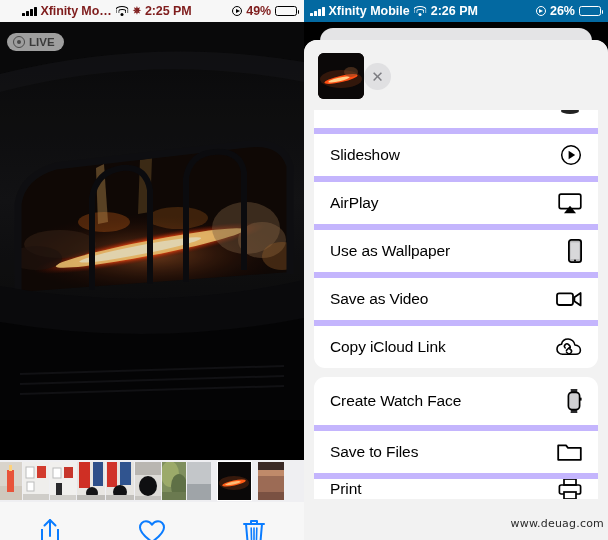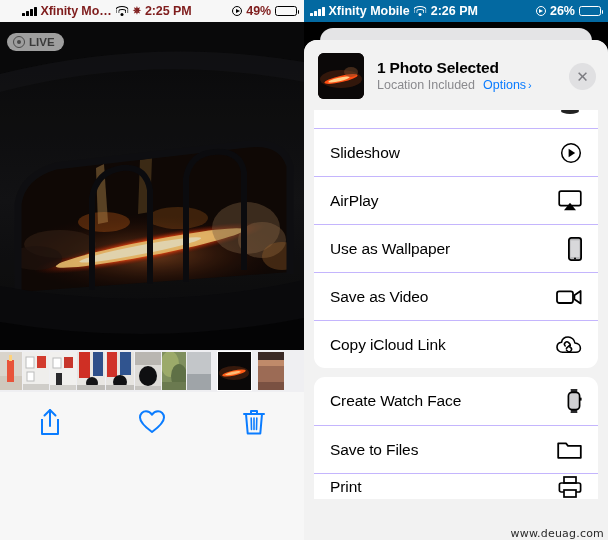--- a/index.html
+++ b/index.html
@@ -89,21 +89,21 @@
     pointer-events:none;
   }
   .nav-title { font-size:15px; color:#000; line-height:16px; }
   .nav-sub { font-size:10.5px; color:#000; line-height:13px; }
   .nav-sub b { font-weight:normal; margin-left:4px; }
   .nav-edit {
     margin-left:auto; font-size:15px; color:#0a7cff; cursor:pointer;
   }
 
   .photo-area {
-    position:relative; height:328px; background:#000; overflow:hidden;
+    position:relative; height:438px; background:#000; overflow:hidden;
   }
   .photo-canvas { position:absolute; inset:0; }
 
   .live-badge {
     position:absolute; left:7px; top:11px; z-index:5;
     display:flex; align-items:center; gap:4px;
     background:rgba(200,200,200,.78);
     border-radius:11px; padding:3px 9px 3px 6px;
     font-size:11.5px; font-weight:600; color:#3a3a3a;
   }
@@ -194,33 +194,33 @@
   .sheet-list { padding:0; }
   .card {
     background:#fff; border-radius:11px;
     margin:0 10px 9px 10px; overflow:hidden;
   }
   .card.cut-top { border-radius:0 0 11px 11px; }
   .card.cut-bottom { border-radius:11px 11px 0 0; margin-bottom:0; }
   .row {
     display:flex; align-items:center; justify-content:space-between;
     height:48px; padding:0 16px 0 16px;
-    border-top:1px solid #c4b5fd; cursor:pointer;
+    border-top:6px solid #c4b5fd; cursor:pointer;
   }
   .row:first-child { border-top:none;gap:20px; }
   .row-label { font-size:15.5px; color:#000; letter-spacing:-.1px; }
   .row-icon {
     width:28px; height:26px; flex:0 0 auto;
     display:flex; align-items:center; justify-content:flex-end;
   }
   .row.partial-top { height:18px; border-top:none; overflow:hidden; align-items:flex-end; }
   .row.partial-bottom { height:26px; overflow:hidden; }
 
   .watermark {
-    position:absolute; right:4px; bottom:0;
+    position:absolute; right:4px; bottom:10px;
     font-size:11px; color:#2a2a2a; letter-spacing:.2px;
     font-family:"DejaVu Sans", sans-serif;
     pointer-events:none; z-index:20;
   }
 </style>
 </head>
 <body>
 
 <div class="screen">
 
@@ -444,30 +444,20 @@
           <svg width="46" height="46" viewBox="0 0 46 46">
             <rect width="46" height="46" fill="#0b0808"></rect>
             <ellipse cx="23" cy="26" rx="21" ry="9" fill="#ff6a20" opacity=".16"></ellipse>
             <g transform="rotate(-13 23 26)">
               <ellipse cx="23" cy="26" rx="17" ry="3.2" fill="#ff4d12"></ellipse>
               <ellipse cx="21" cy="26" rx="11" ry="1.8" fill="#ffd089"></ellipse>
             </g>
             <ellipse cx="33" cy="19" rx="7" ry="5" fill="#7a4a2a" opacity=".5"></ellipse>
           </svg>
         </div>
-        <div class="sheet-meta">
-          <div class="sheet-title">1 Photo Selected</div>
-          <div class="sheet-sub">
-            <span>Location Included</span>
-            <span class="sheet-options">
-              <span>Options</span>
-              <span class="chev">›</span>
-            </span>
-          </div>
-        </div>
         <div class="close-btn">✕</div>
       </div>
 
       <div class="sheet-list">
 
         <div class="card cut-top">
           <div class="row partial-top">
             <span class="row-label"></span>
             <span class="row-icon">
               <svg width="24" height="12" viewBox="0 0 24 12">

